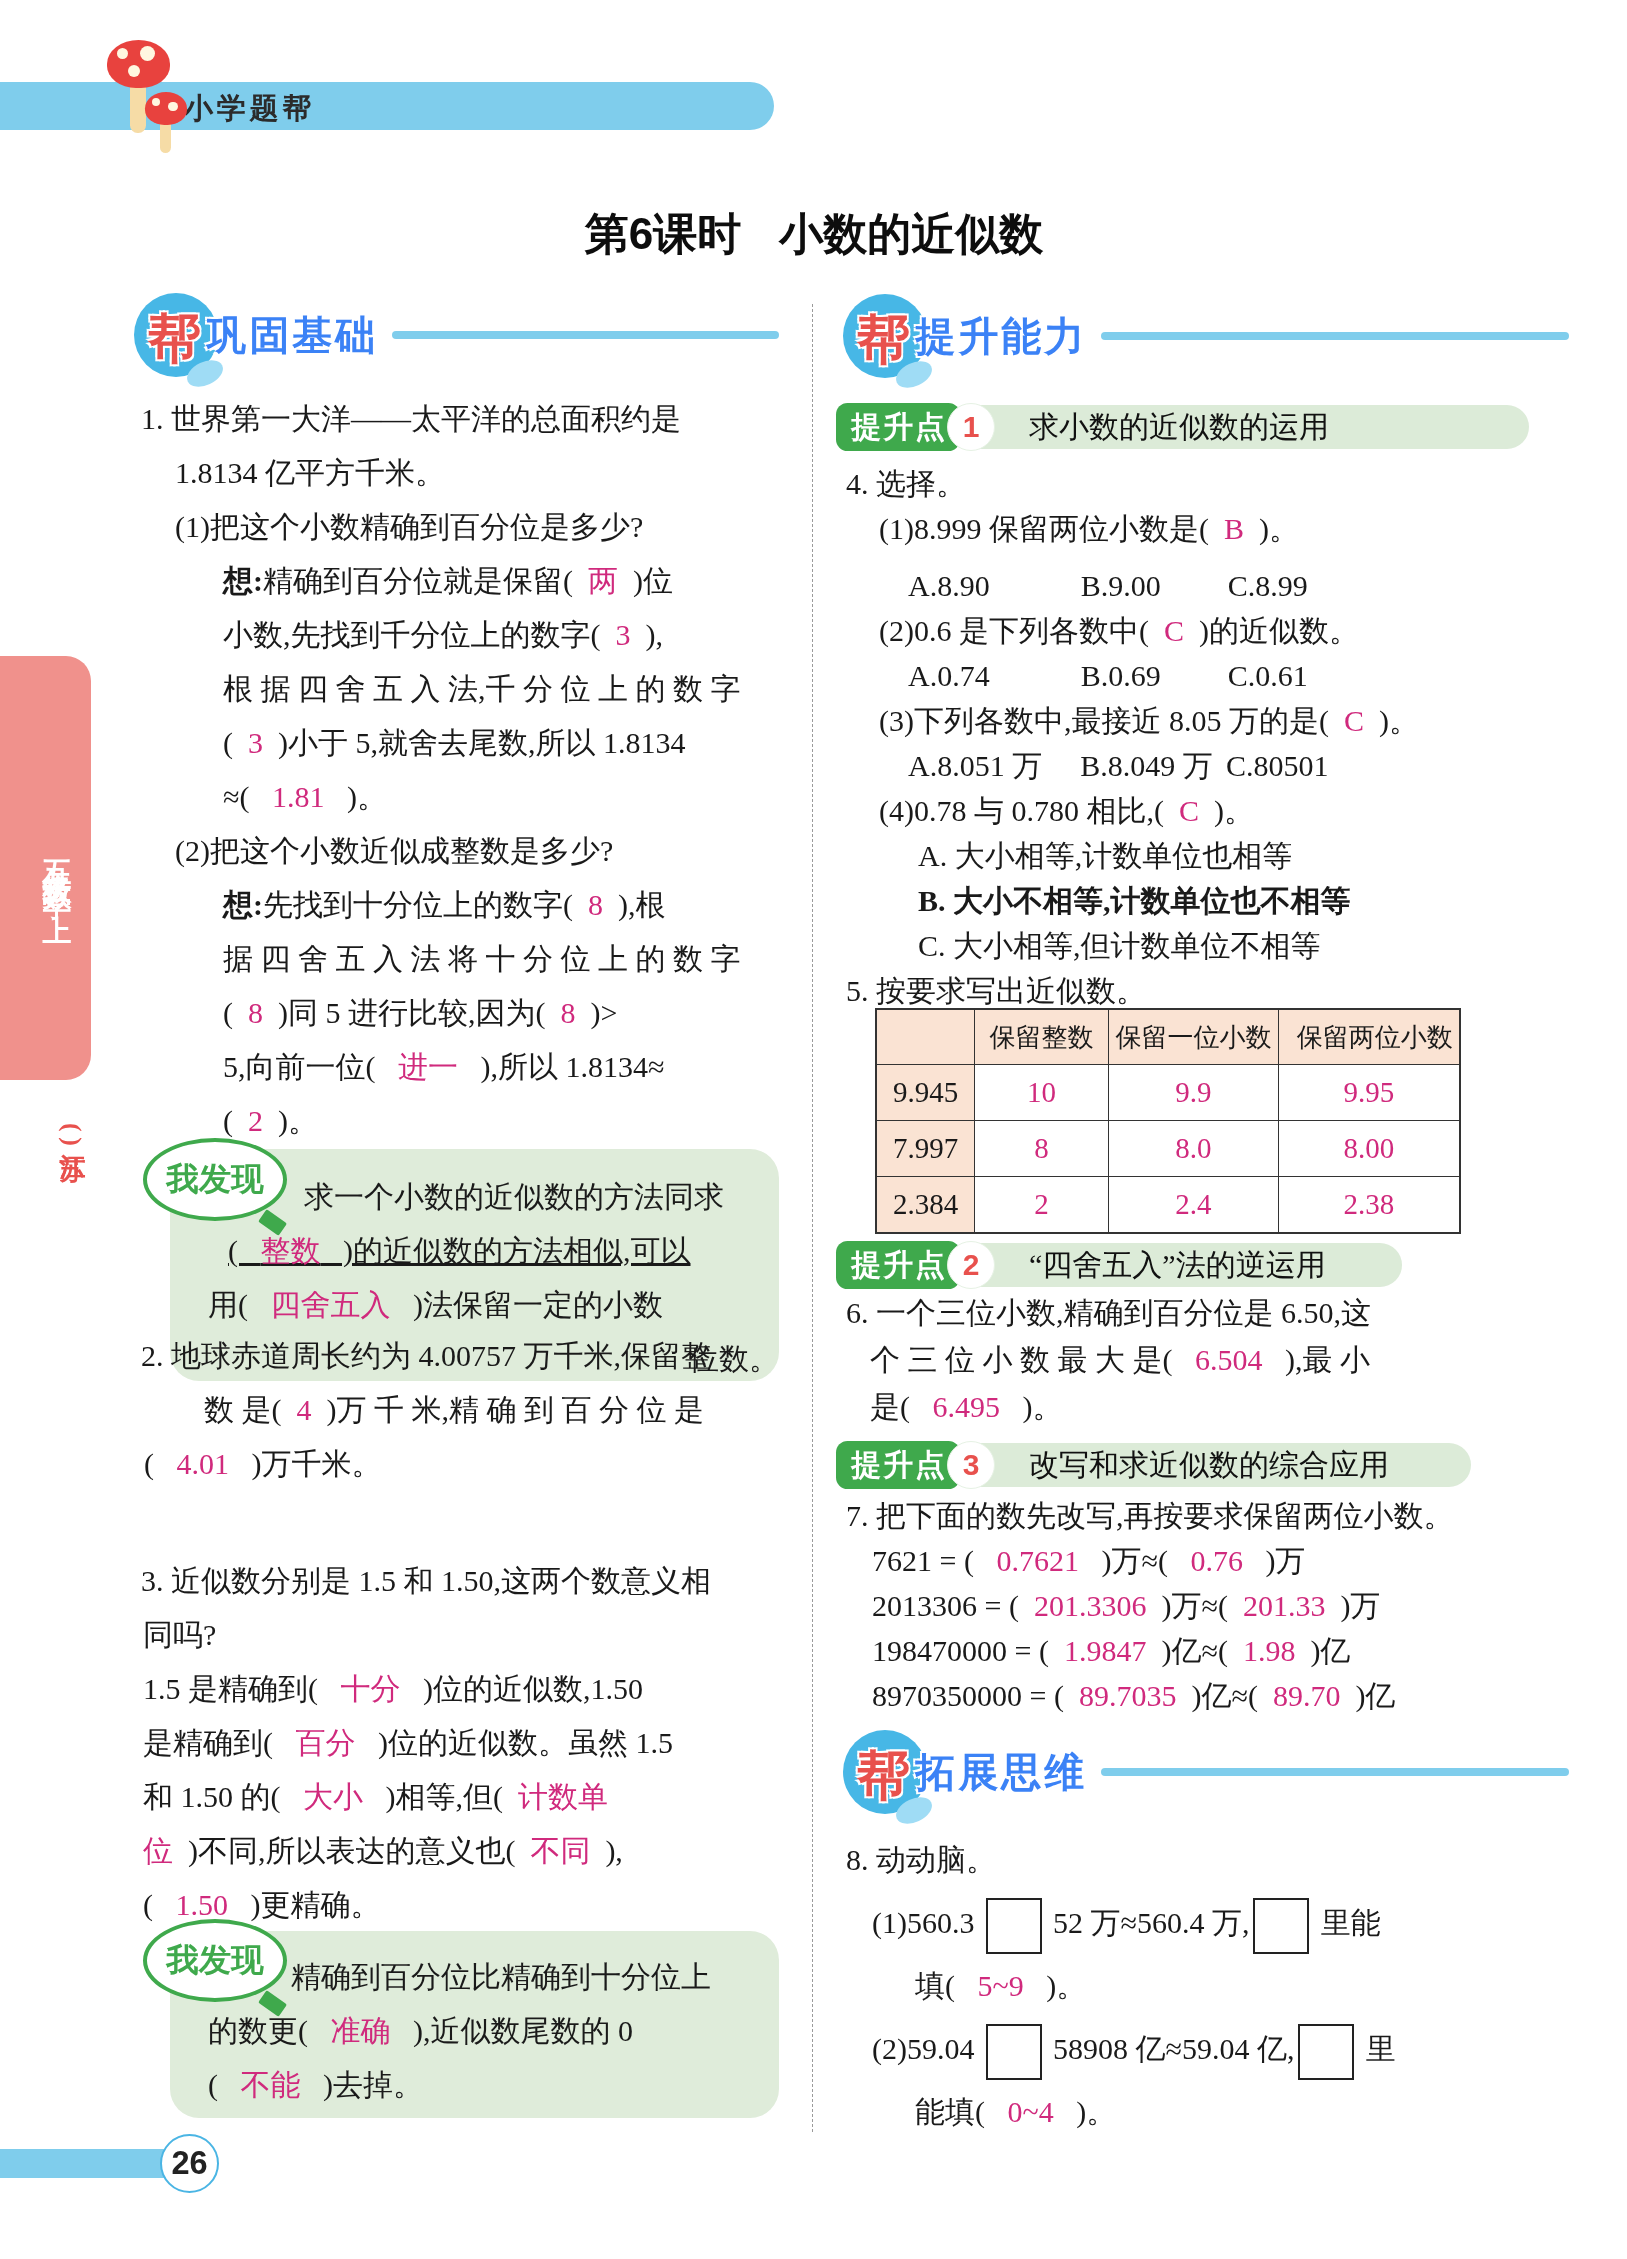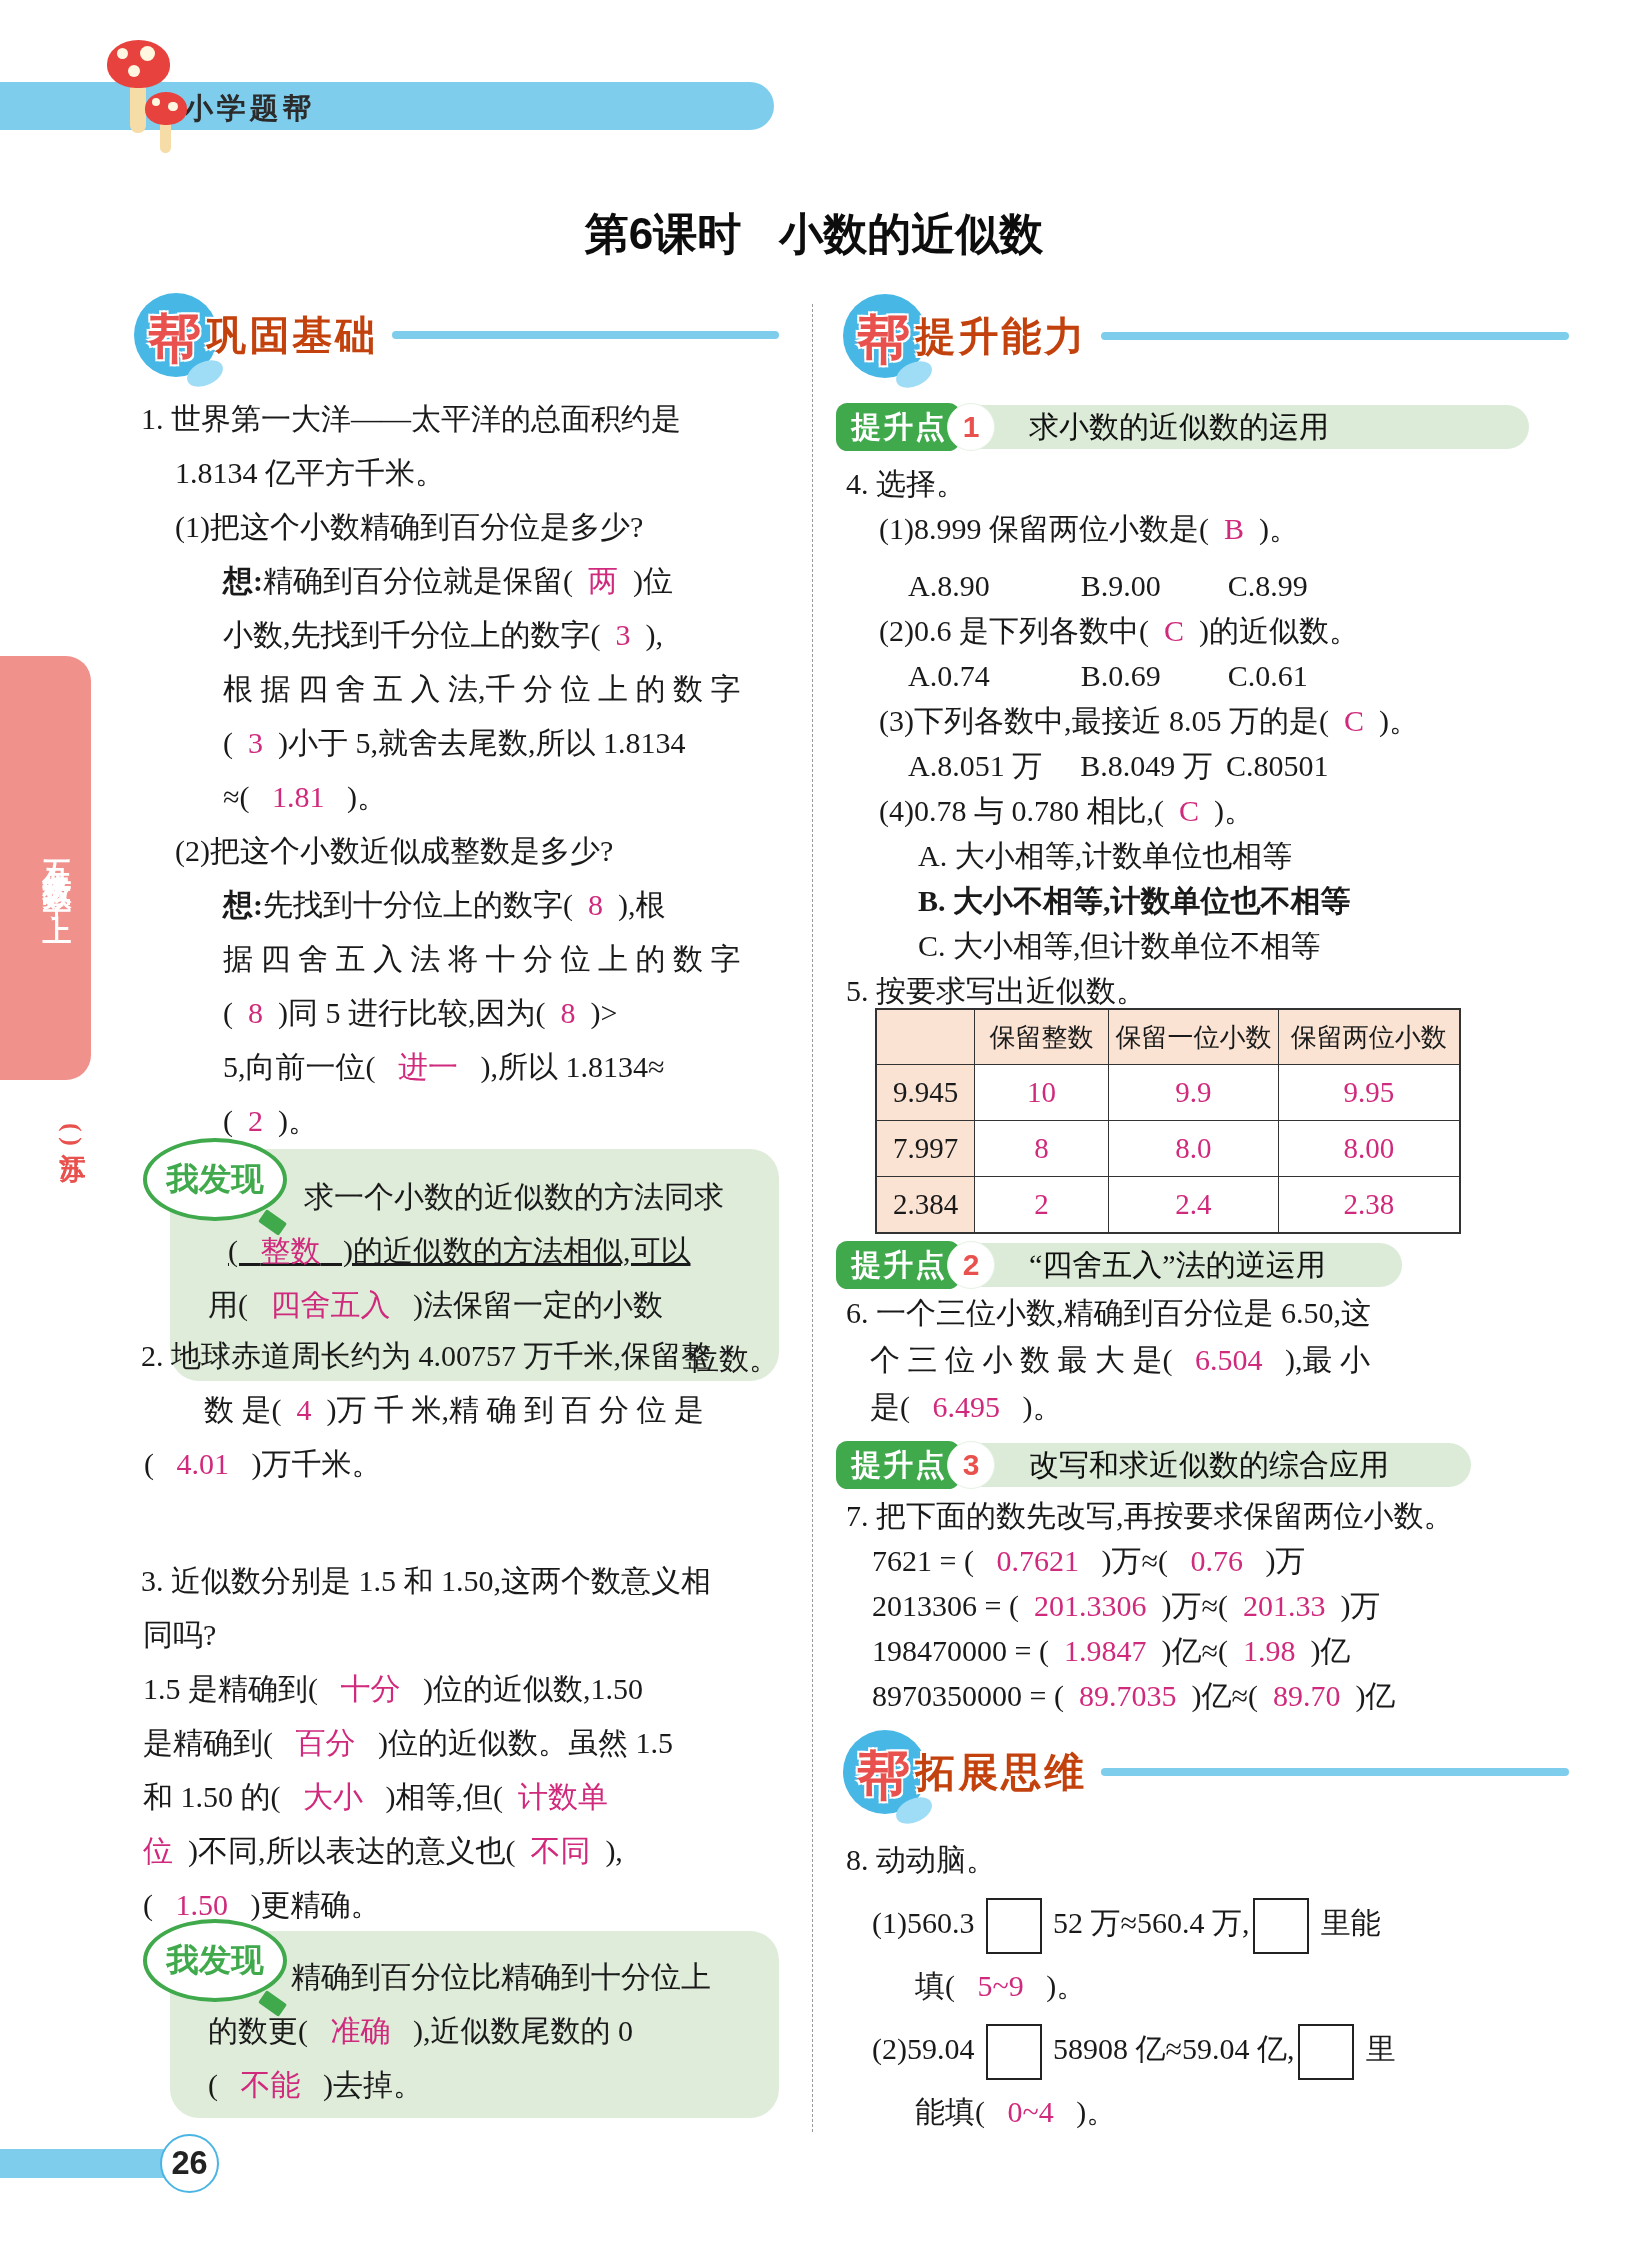--- a/index.html
+++ b/index.html
@@ -42,21 +42,21 @@
 
   
   .hdr{position:absolute;display:flex;align-items:center;}
   .hdr-circle{position:relative;width:84px;height:84px;background:#47b7e6;
     border-radius:50%;flex:0 0 auto;}
   .hdr-circle:after{content:"";position:absolute;width:38px;height:23px;
     background:#9fdcf5;border-radius:50%;right:-5.7px;bottom:-7.6px;transform:rotate(-25deg);}
   .hdr-bang{position:absolute;left:13.4px;top:9.6px;font-size:54px;font-weight:bold;
     color:#e8514d;font-family:"Liberation Sans","DejaVu Sans",sans-serif;
     text-shadow:1.9px 1.9px 0 #ffffff,-1.9px -1.9px 0 #ffffff,1.9px -1.9px 0 #ffffff,-1.9px 1.9px 0 #ffffff;z-index:2;}
-  .hdr-name{margin-left:-11.5px;font-size:40px;font-weight:bold;color:#c2410c;
+  .hdr-name{margin-left:-11.5px;font-size:40px;font-weight:bold;color:#3b82f6;
     letter-spacing:2.9px;font-family:"Liberation Sans","DejaVu Sans",sans-serif;
     text-shadow:1.9px 1.9px 0 #ffffff,-1.9px -1.9px 0 #ffffff,1.9px -1.9px 0 #ffffff,-1.9px 1.9px 0 #ffffff;
     white-space:nowrap;z-index:2;}
   .hdr-line{flex:1 1 auto;height:8.6px;background:#7fcdec;border-radius:4.8px;margin-left:13.4px;}
 
   
   .block{position:absolute;font-size:30px;}
   .tline{white-space:pre;}
   .lh57 .tline{height:54px;line-height:54px;}
   .lh47 .tline{height:45px;line-height:45px;}
@@ -94,21 +94,21 @@
     white-space:nowrap;z-index:1;}
 
   
   .anstable{position:absolute;left:875px;top:1008px;border-collapse:collapse;}
   .anstable td,.anstable th{border:1.9px solid #333;font-weight:normal;}
   .anstable{border:2.9px solid #333;}
   .anstable th{background:#fae3d3;font-size:26px;height:54px;padding:0 5.7px;}
   .anstable td.rowlabel{background:#fae3d3;font-size:29px;text-align:center;}
   .anstable td{height:53px;text-align:center;font-size:29px;font-family:Liberation Serif, serif;}
   .anstable td.val{color:#d02a7d;}
-  .c1{width:86px;} .c2{width:121px;} .c3{width:158px;} .c4{width:168px;}
+  .c1{width:86px;} .c2{width:121px;} .c3{width:158px;} .c4{width:168px;text-align:right;}
 
   
   .divider{position:absolute;left:812px;top:304px;height:1828px;width:0;
     border-left:1.9px dashed #9a9a9a;}
   .footbar{position:absolute;left:0;top:2149px;width:177px;height:29px;
     background:#7fcdec;border-radius:0 14.3px 14.3px 0;}
   .pagenum{position:absolute;left:160px;top:2134px;width:55px;height:55px;
     background:#ffffff;border:2.9px solid #4ab5e4;border-radius:50%;
     display:flex;align-items:center;justify-content:center;
     font-size:32.5px;font-weight:bold;color:#222;

